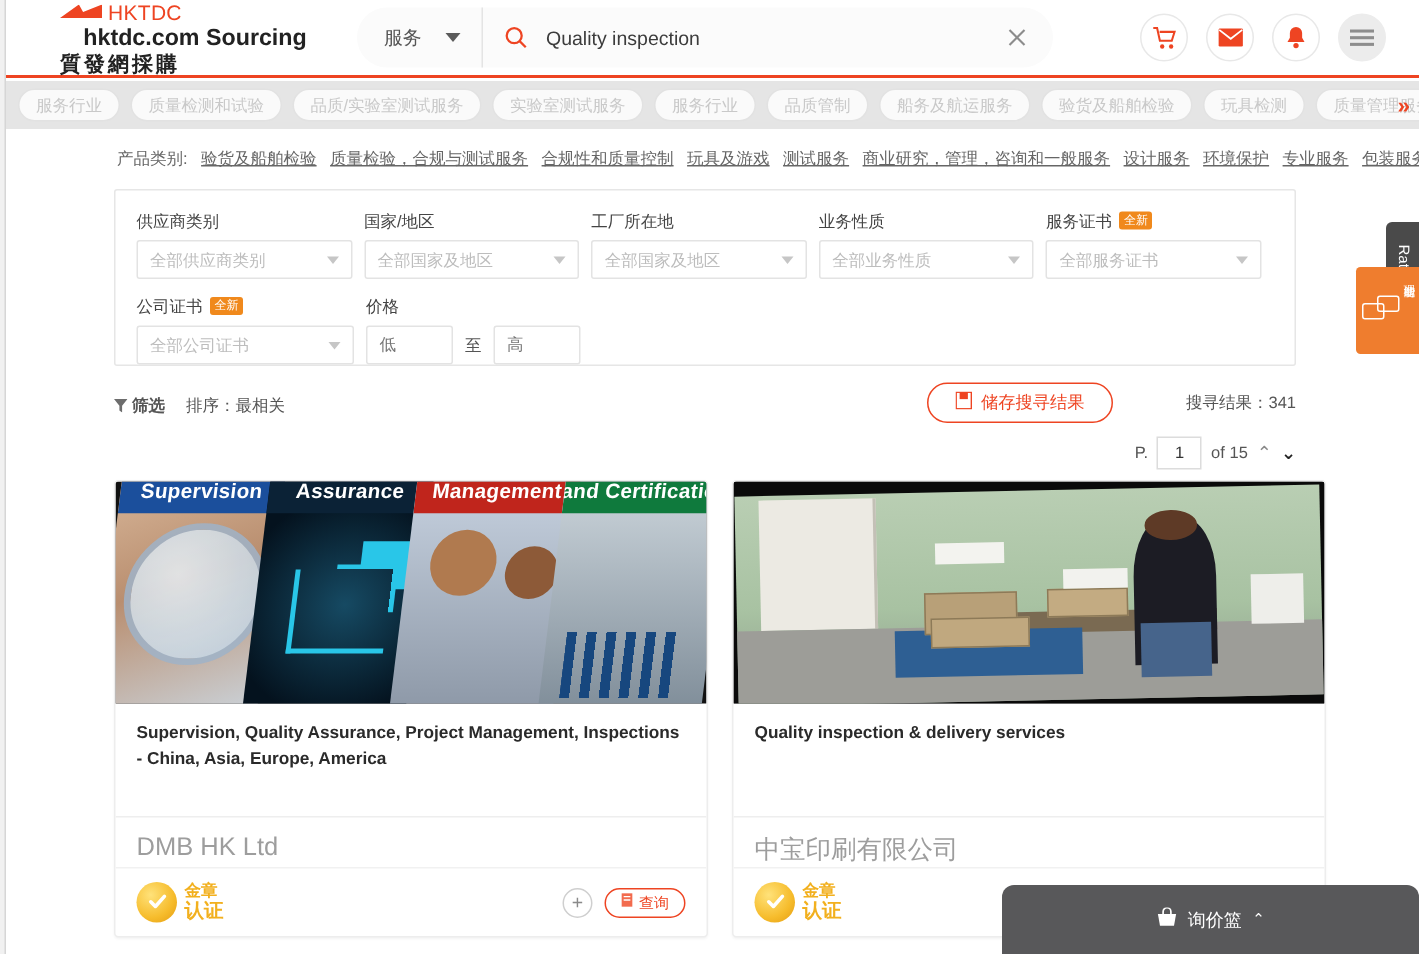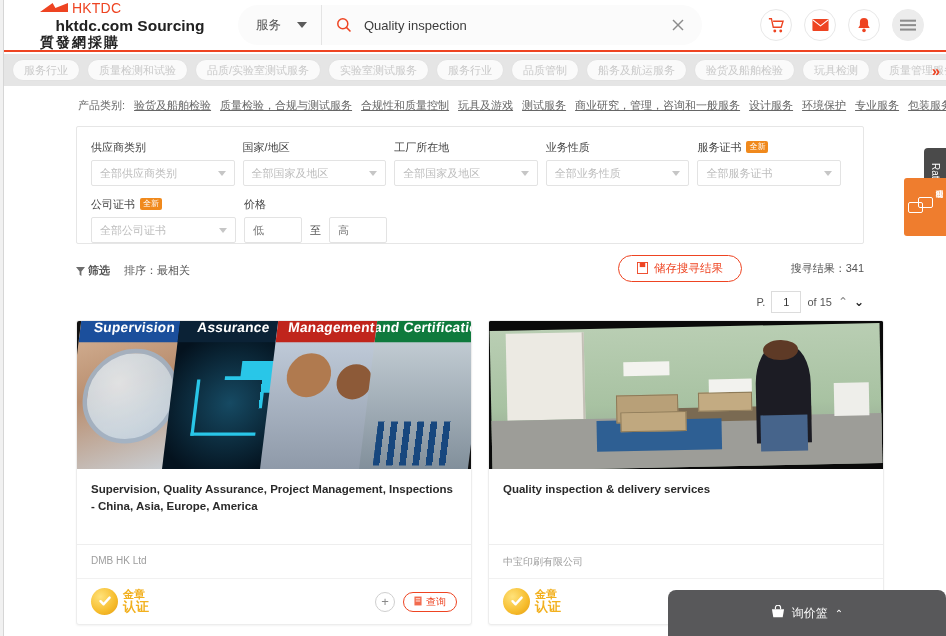--- a/index.html
+++ b/index.html
@@ -200,21 +200,21 @@
   .ph-papers2{position:absolute;left:56%;top:38%;width:11%;height:9%;background:#f2f2ee;}
   .ph-papers3{position:absolute;right:3%;top:42%;width:9%;height:24%;background:#eeeeea;}
   .ph-person{position:absolute;left:68%;top:14%;width:14%;height:70%;background:#1c1c24;border-radius:40% 40% 0 0;}
   .ph-head{position:absolute;left:70%;top:11%;width:9%;height:14%;border-radius:50%;background:#5e3a26;}
   .ph-jeans{position:absolute;left:69%;top:64%;width:12%;height:26%;background:#46648b;}
 
   .card-body { padding:12px 14px 10px; height:75px; }
   .card-title { font-size:11.5px; font-weight:bold; color:#2a2a2a; line-height:1.45; }
   .card-price { font-size:12px; font-weight:bold; color:#ee4422; margin-top:10px; }
   .card-supplier {
-    border-top:1px solid #eee; padding:10px 14px; font-size:10px; color:#9d9d9d; height:34px;
+    border-top:1px solid #eee; padding:10px 14px; font-size:17px; color:#9d9d9d; height:34px;
   }
   .card-foot {
     border-top:1px solid #f1f1f1; height:46px; display:flex; align-items:center;
     padding:0 14px; gap:8px;
   }
   .gold-badge { display:flex; align-items:center; gap:5px; }
   .gold-coin {
     width:27px;height:27px;border-radius:50%;
     background:radial-gradient(circle at 35% 32%,#ffe27a,#f6bc2c 60%,#e49b10);
     display:flex;align-items:center;justify-content:center;

